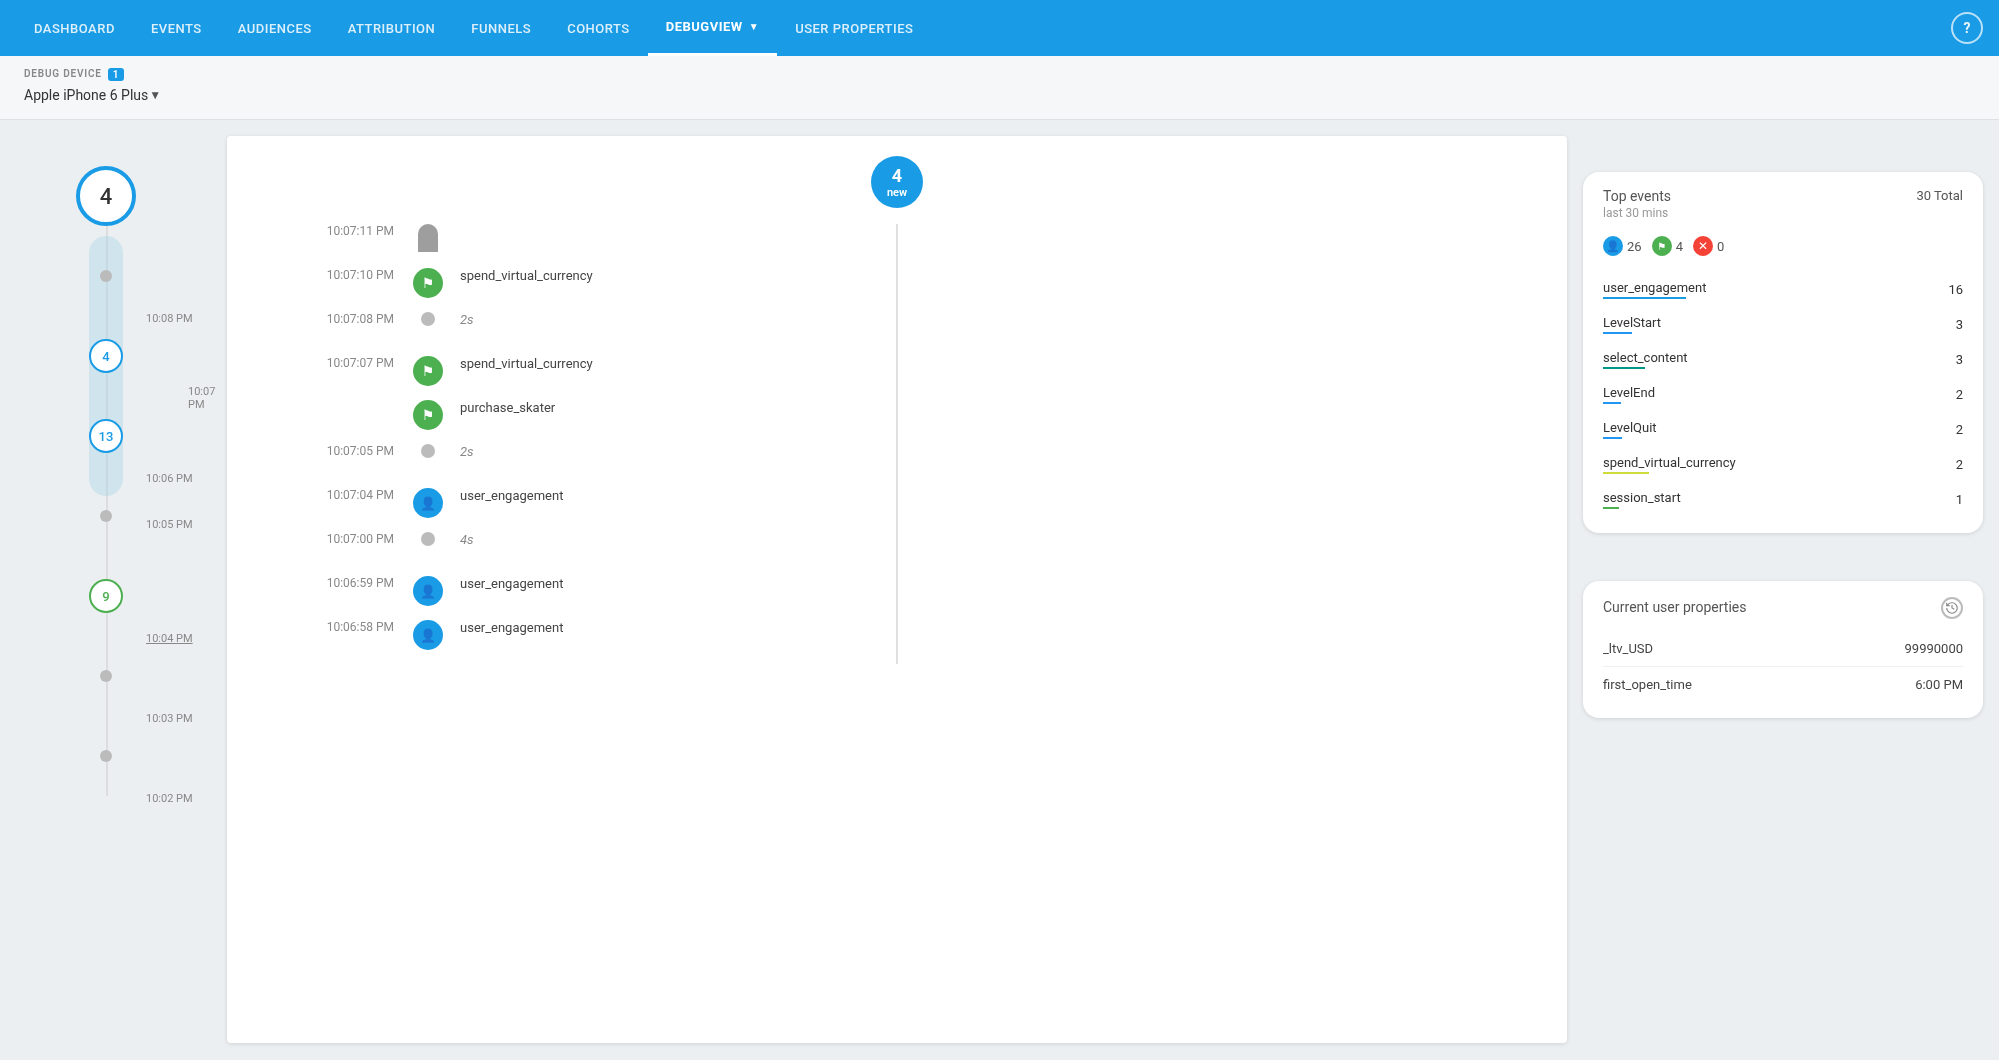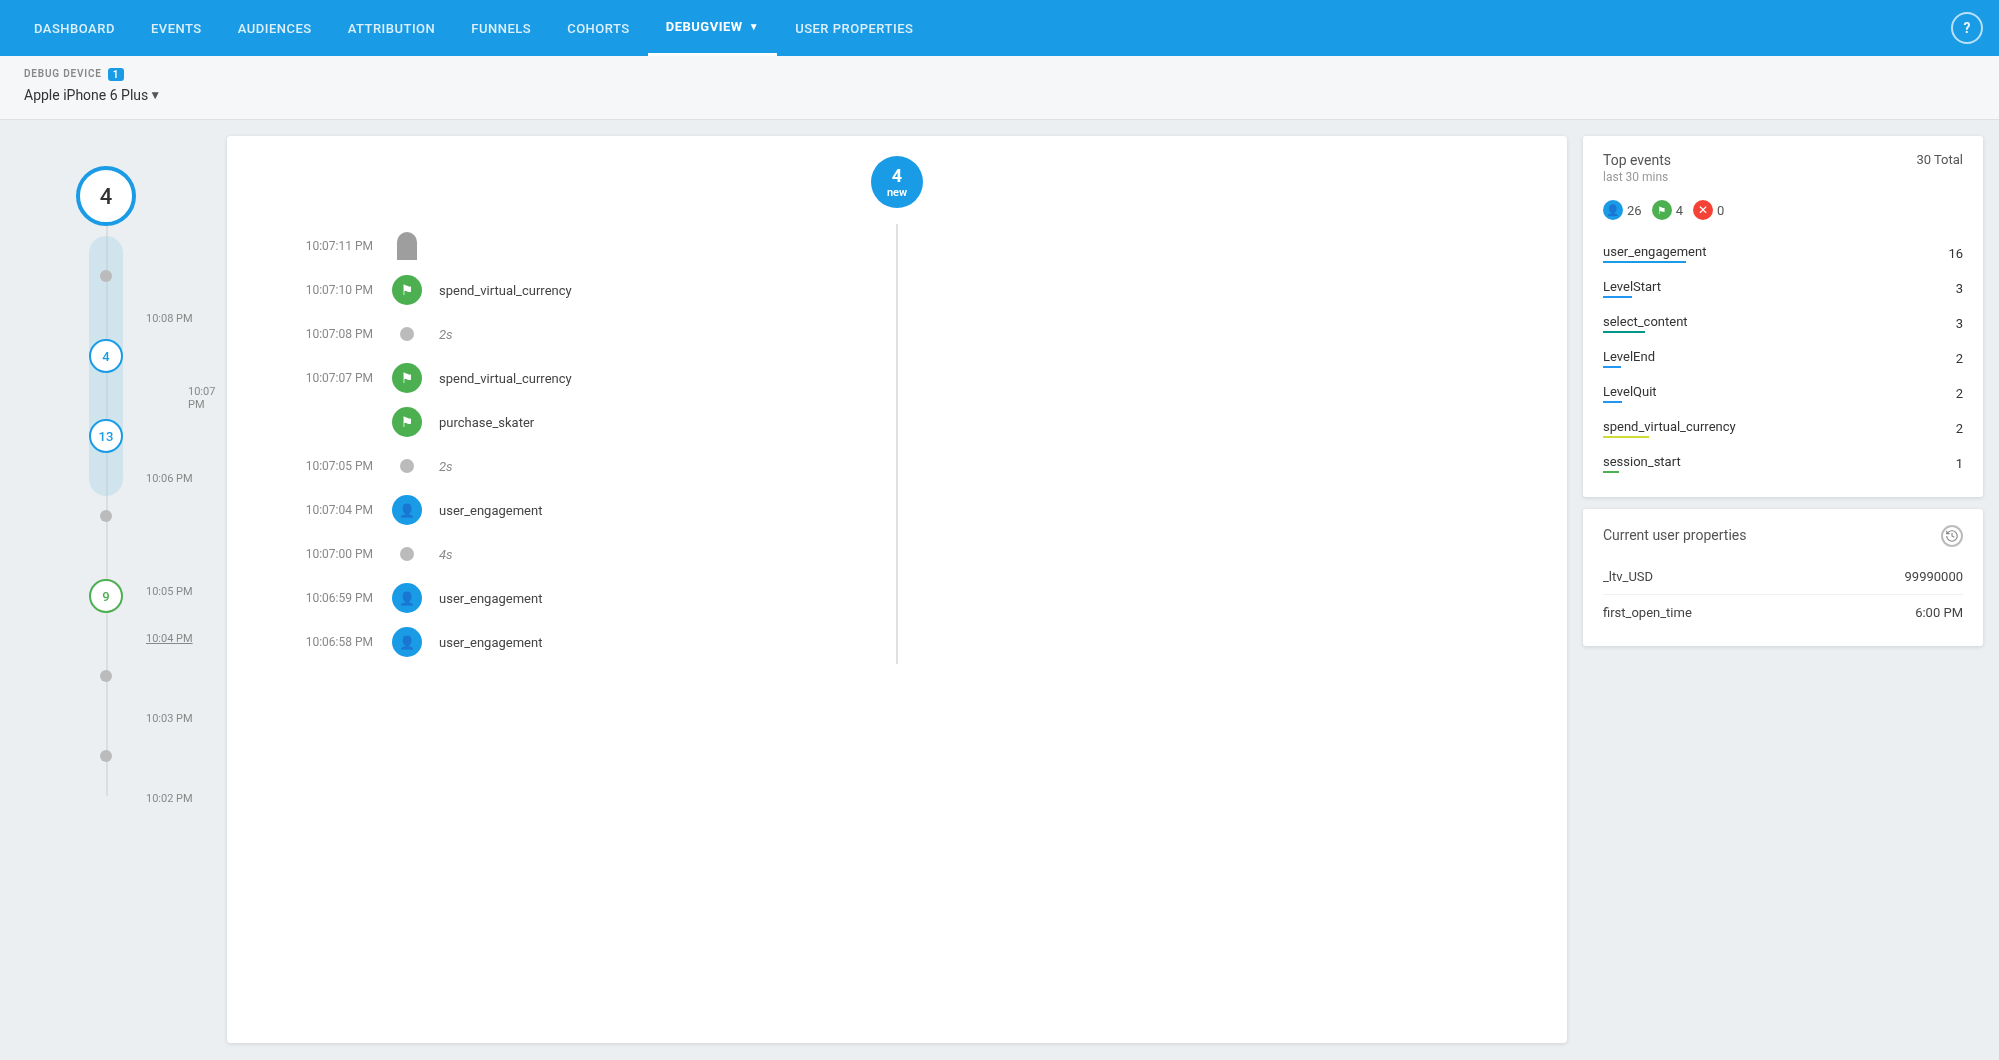--- a/index.html
+++ b/index.html
@@ -165,23 +165,23 @@
       align-items: center;
       justify-content: center;
       font-size: 11px;
       font-weight: 600;
       line-height: 1.2;
     }
     .new-badge .num { font-size: 18px; font-weight: 700; }
 
     .event-row {
       display: flex;
-      align-items: center;
+      align-items: flex-start;
       width: 100%;
-      padding: 0 32px;
+      padding: 0 53px;
       position: relative;
       z-index: 1;
       min-height: 44px;
     }
     .event-time {
       width: 130px;
       text-align: right;
       font-size: 12px;
       color: #888;
       padding-right: 16px;
@@ -217,23 +217,24 @@
     
     .right-column {
       width: 400px;
       flex-shrink: 0;
       display: flex;
       flex-direction: column;
       gap: 12px;
     }
     .right-panel {
       background: #fff;
-      border-radius: 3px;
+      border-radius: 16px;
       box-shadow: 0 1px 4px rgba(0,0,0,0.12);
       padding: 16px 20px;
+      margin-top: 36px;
     }
 
     .panel-title {
       font-size: 14px;
       color: #555;
       font-weight: 400;
       margin-bottom: 2px;
     }
     .panel-subtitle {
       font-size: 12px;
@@ -401,21 +402,21 @@
   <div style="width:65px; padding-top:142px; flex-shrink:0; display:flex; flex-direction:column; gap:0;">
     <div style="height:80px; display:flex; align-items:center;">
         <span style="font-size:11px;color:#888;">10:08 PM</span>
       </div>
     <div style="height:80px; display:flex; align-items:center;">
         <span style="font-size:11px;color:#888;margin-left:42px;">10:07 PM</span>
       </div>
     <div style="height:80px; display:flex; align-items:center;">
         <span style="font-size:11px;color:#888;">10:06 PM</span>
       </div>
-    <div style="height:80px; display:flex; align-items:flex-end;">
+    <div style="height:80px; display:flex; align-items:flex-start;">
         <span style="font-size:11px;color:#888;">10:05 PM</span>
       </div>
     <div style="height:80px; display:flex; align-items:center;">
         <span style="font-size:11px;color:#888;text-decoration:underline;">10:04 PM</span>
       </div>
     <div style="height:80px; display:flex; align-items:center;">
         <span style="font-size:11px;color:#888;">10:03 PM</span>
       </div>
     <div style="height:80px; display:flex; align-items:center;">
         <span style="font-size:11px;color:#888;">10:02 PM</span>

